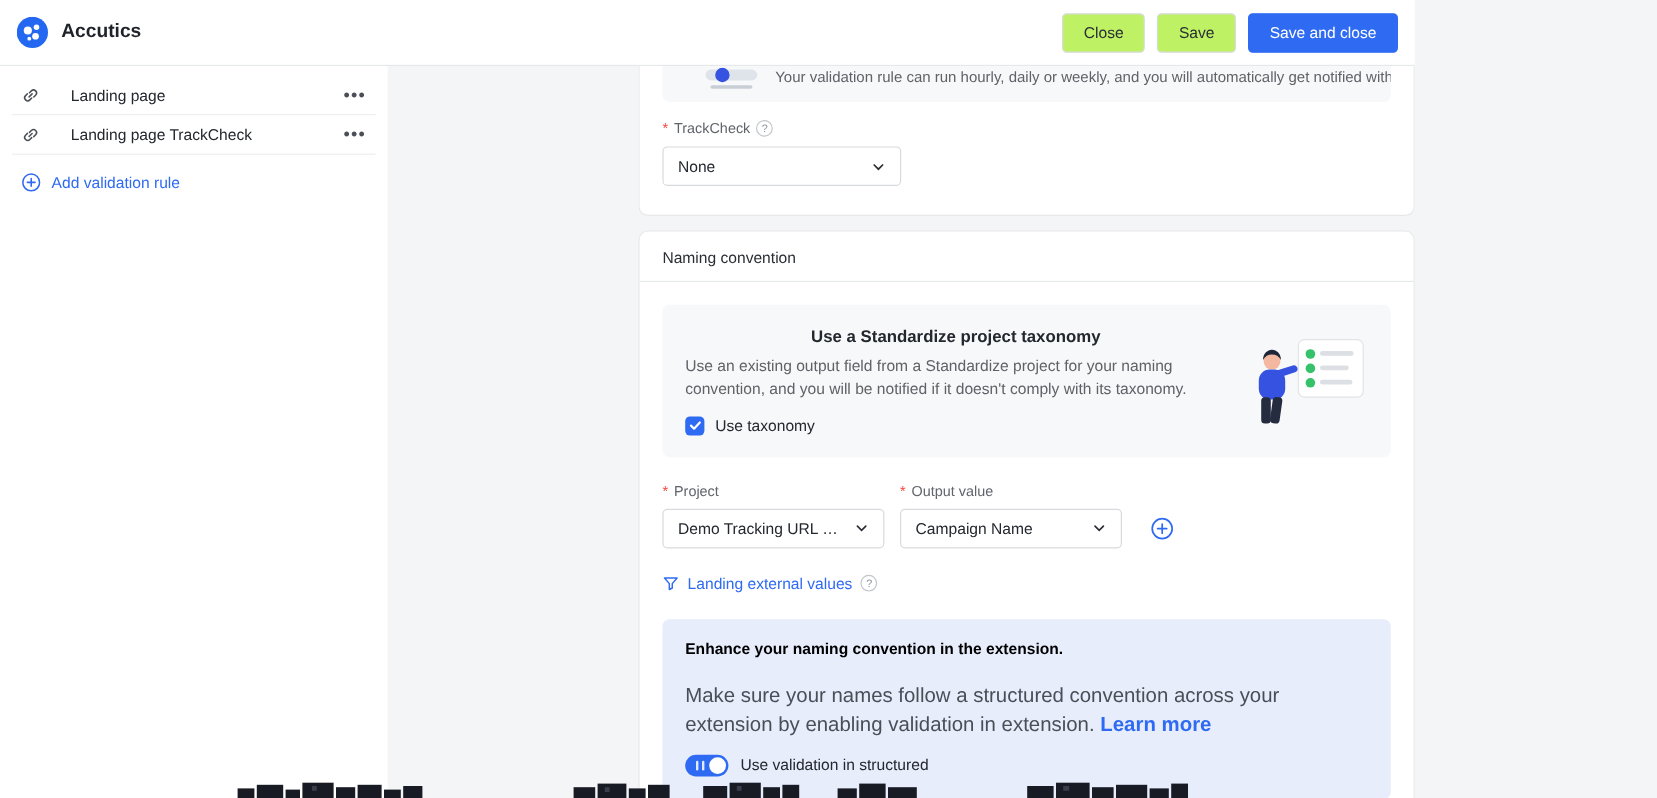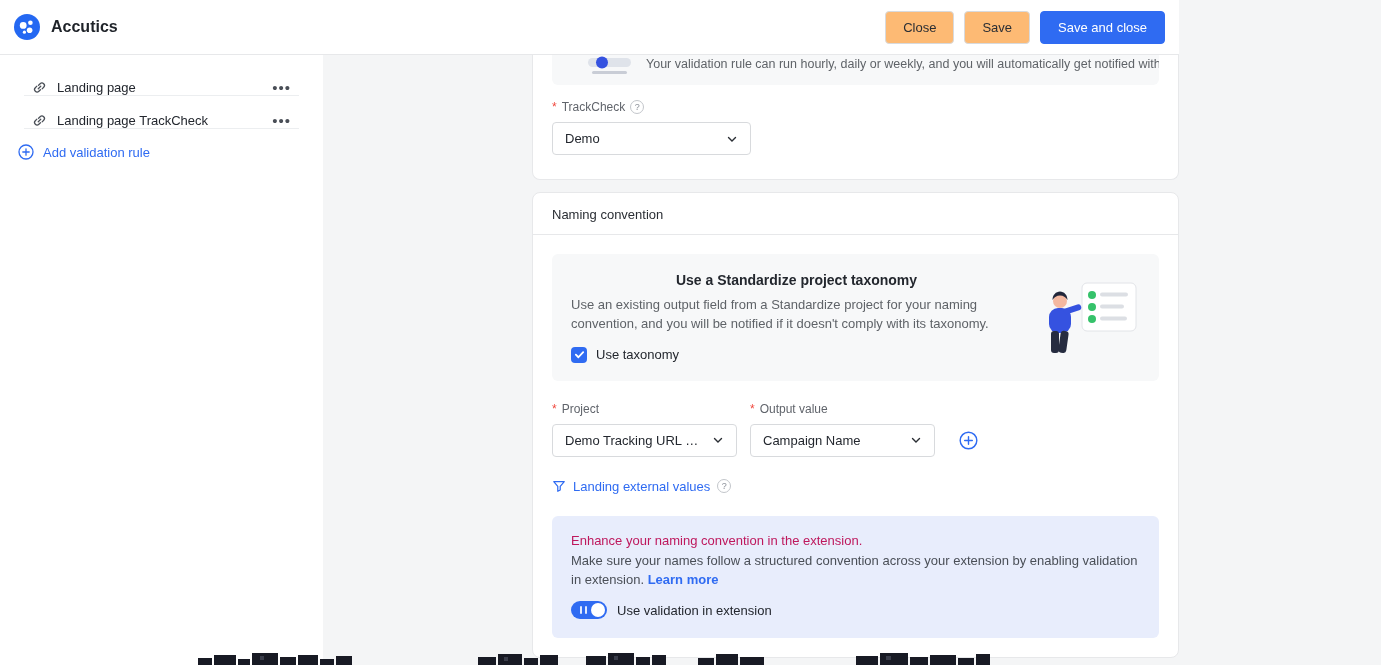--- a/index.html
+++ b/index.html
@@ -18,29 +18,29 @@
   
   .topbar{
     position:absolute;top:0;left:0;right:0;height:55px;background:#fff;
     border-bottom:1px solid #e7e8ea;display:flex;align-items:center;
     justify-content:space-between;padding:0 14px;z-index:6;
   }
   .brand{display:flex;align-items:center;gap:11px;font-size:16px;font-weight:700;color:#1f2329;}
   .topbar-actions{display:flex;gap:10px;}
   .btn{
     height:33px;padding:0 17px;border-radius:4px;border:1px solid #d8dadd;
-    background:#fdba74;color:#2a2e34;font-size:13px;font-family:inherit;cursor:pointer;
+    background:#bef264;color:#2a2e34;font-size:13px;font-family:inherit;cursor:pointer;
   }
   .btn.primary{background:var(--accent);border-color:var(--accent);color:#fff;}
 
   
   .layout{position:absolute;top:55px;left:0;right:0;bottom:0;display:flex;}
   .sidebar{width:323px;background:#fff;flex-shrink:0;padding-top:8px;}
   .side-item{
-    display:flex;align-items:flex-end;gap:10px;height:33px;margin:0 24px;
+    display:flex;align-items:center;gap:26px;height:33px;margin:0 10px;
     padding:0 8px;font-size:13px;color:#23272e;border-bottom:1px solid #eceef0;cursor:pointer;
   }
   .side-item .dots{margin-left:auto;color:#4a4f57;font-size:15px;letter-spacing:1px;line-height:1;cursor:pointer;}
   .add-rule{display:flex;align-items:center;gap:9px;color:var(--accent);font-size:13px;padding:15px 18px;cursor:pointer;}
 
   .content{flex:1;position:relative;overflow:hidden;}
 
   .card{
     width:647px;margin-left:209px;background:#fff;border:1px solid #e7e8ea;border-radius:8px;
   }
@@ -80,22 +80,22 @@
   .check-label{font-size:13px;color:#23272e;}
   .tax-illus{margin-left:auto;align-self:center;}
 
   .fields-row{display:flex;align-items:flex-end;gap:13px;margin-top:6px;}
   .fgroup .select{width:185px;}
   .plus-btn{background:none;border:none;padding:0;margin:0 0 7px 11px;cursor:pointer;line-height:0;}
 
   .exclude-row{display:flex;align-items:center;gap:7px;margin-top:22px;color:var(--accent);font-size:13px;cursor:pointer;}
 
   .ext-box{margin-top:22px;background:#e8edfc;border-radius:6px;padding:17px 19px 19px;}
-  .ext-title{font-size:13px;font-weight:400;color:#be185d;margin:0 0 4px;}
-  .ext-body{font-size:13px;color:#4a4f57;line-height:1.45;margin:0 0 12px;max-width:575px;}
+  .ext-title{font-size:13px;font-weight:700;color:#000000;margin:0 0 20px;}
+  .ext-body{font-size:17px;color:#4a4f57;line-height:1.45;margin:0 0 12px;max-width:575px;}
   .learn-more{color:var(--accent);font-weight:700;cursor:pointer;}
   .toggle-row{display:flex;align-items:center;gap:10px;}
   .toggle{width:36px;height:18px;border-radius:9px;background:var(--accent);position:relative;cursor:pointer;flex-shrink:0;}
   .toggle .knob{position:absolute;top:2px;right:2px;width:14px;height:14px;border-radius:50%;background:#fff;}
   .toggle .bar{position:absolute;top:5px;width:2px;height:8px;border-radius:1px;background:rgba(255,255,255,.85);}
   .toggle .bar.b1{left:9px;}
   .toggle .bar.b2{left:14px;}
   .toggle-label{font-size:13px;color:#23272e;}
 
   .skyline{position:absolute;left:0;bottom:0;width:1381px;height:13px;pointer-events:none;z-index:7;}
@@ -173,21 +173,21 @@
             </svg>
           </span>
           <span class="banner-text">Your validation rule can run hourly, daily or weekly, and you will automatically get notified with errors.</span>
         </div>
         <div class="field-label">
           <span class="req">*</span>
           <span>TrackCheck</span>
           <span class="help">?</span>
         </div>
         <div class="select freq-select">
-          <span class="val">Demo</span>
+          <span class="val">None</span>
           <span style="line-height:0;">
             <svg width="12" height="12" viewBox="0 0 12 12" fill="none" stroke="#2a2e34" stroke-width="1.4" stroke-linecap="round">
                 <path d="M2.5 4.5 L6 8 L9.5 4.5"></path>
               </svg>
           </span>
         </div>
       </div>
 
       <div class="card naming">
         <div class="card-title">Naming convention</div>
@@ -277,21 +277,21 @@
             <p class="ext-body">
               <span>Make sure your names follow a structured convention across your extension by enabling validation in extension.</span>
               <span class="learn-more">Learn more</span>
             </p>
             <div class="toggle-row">
               <span class="toggle">
                 <span class="bar b1"></span>
                   <span class="bar b2"></span>
                 <span class="knob"></span>
               </span>
-              <span class="toggle-label">Use validation in extension</span>
+              <span class="toggle-label">Use validation in structured</span>
             </div>
           </div>
 
         </div>
       </div>
 
     </section>
   </div>
 
   <div class="skyline">

